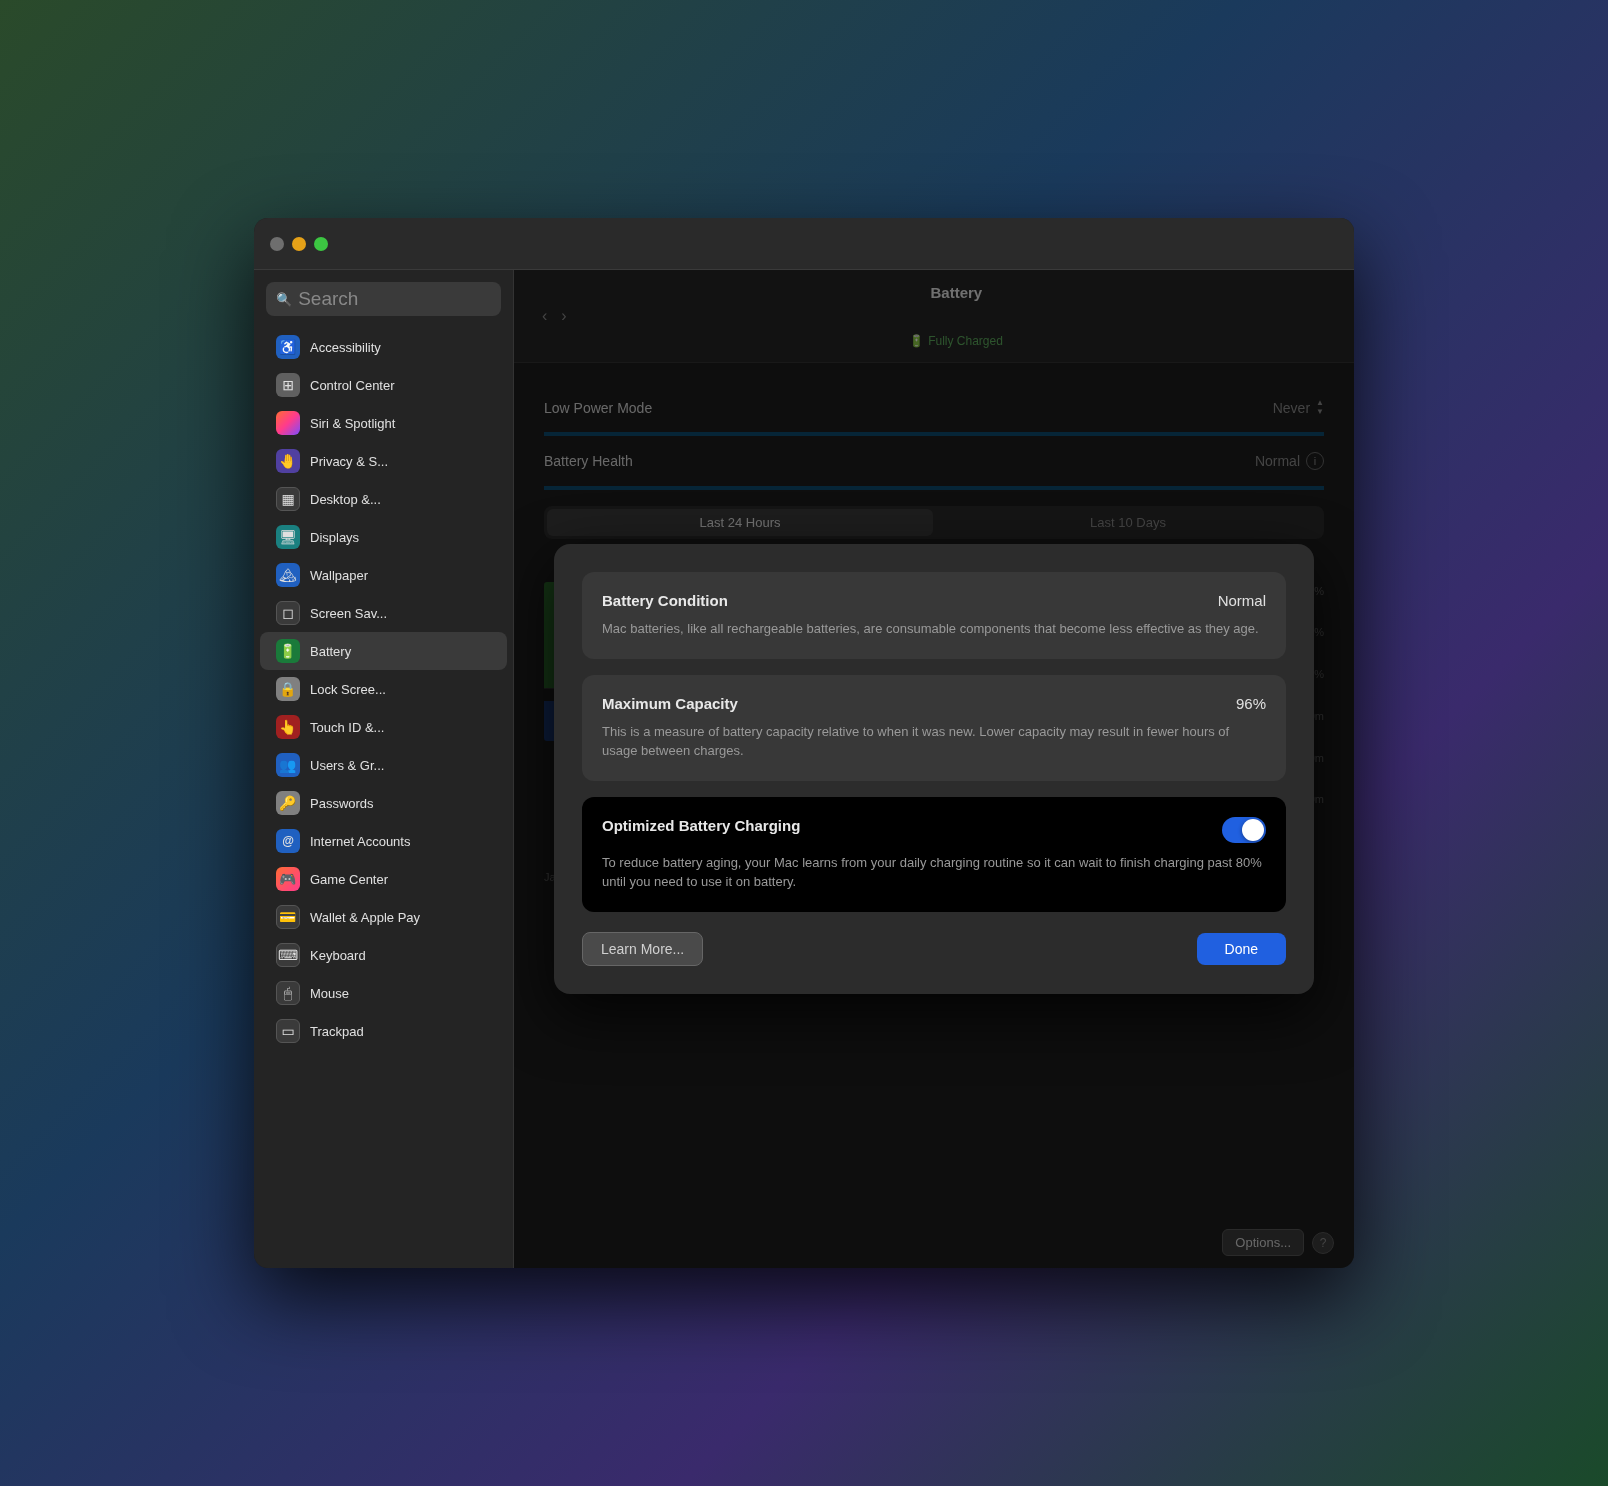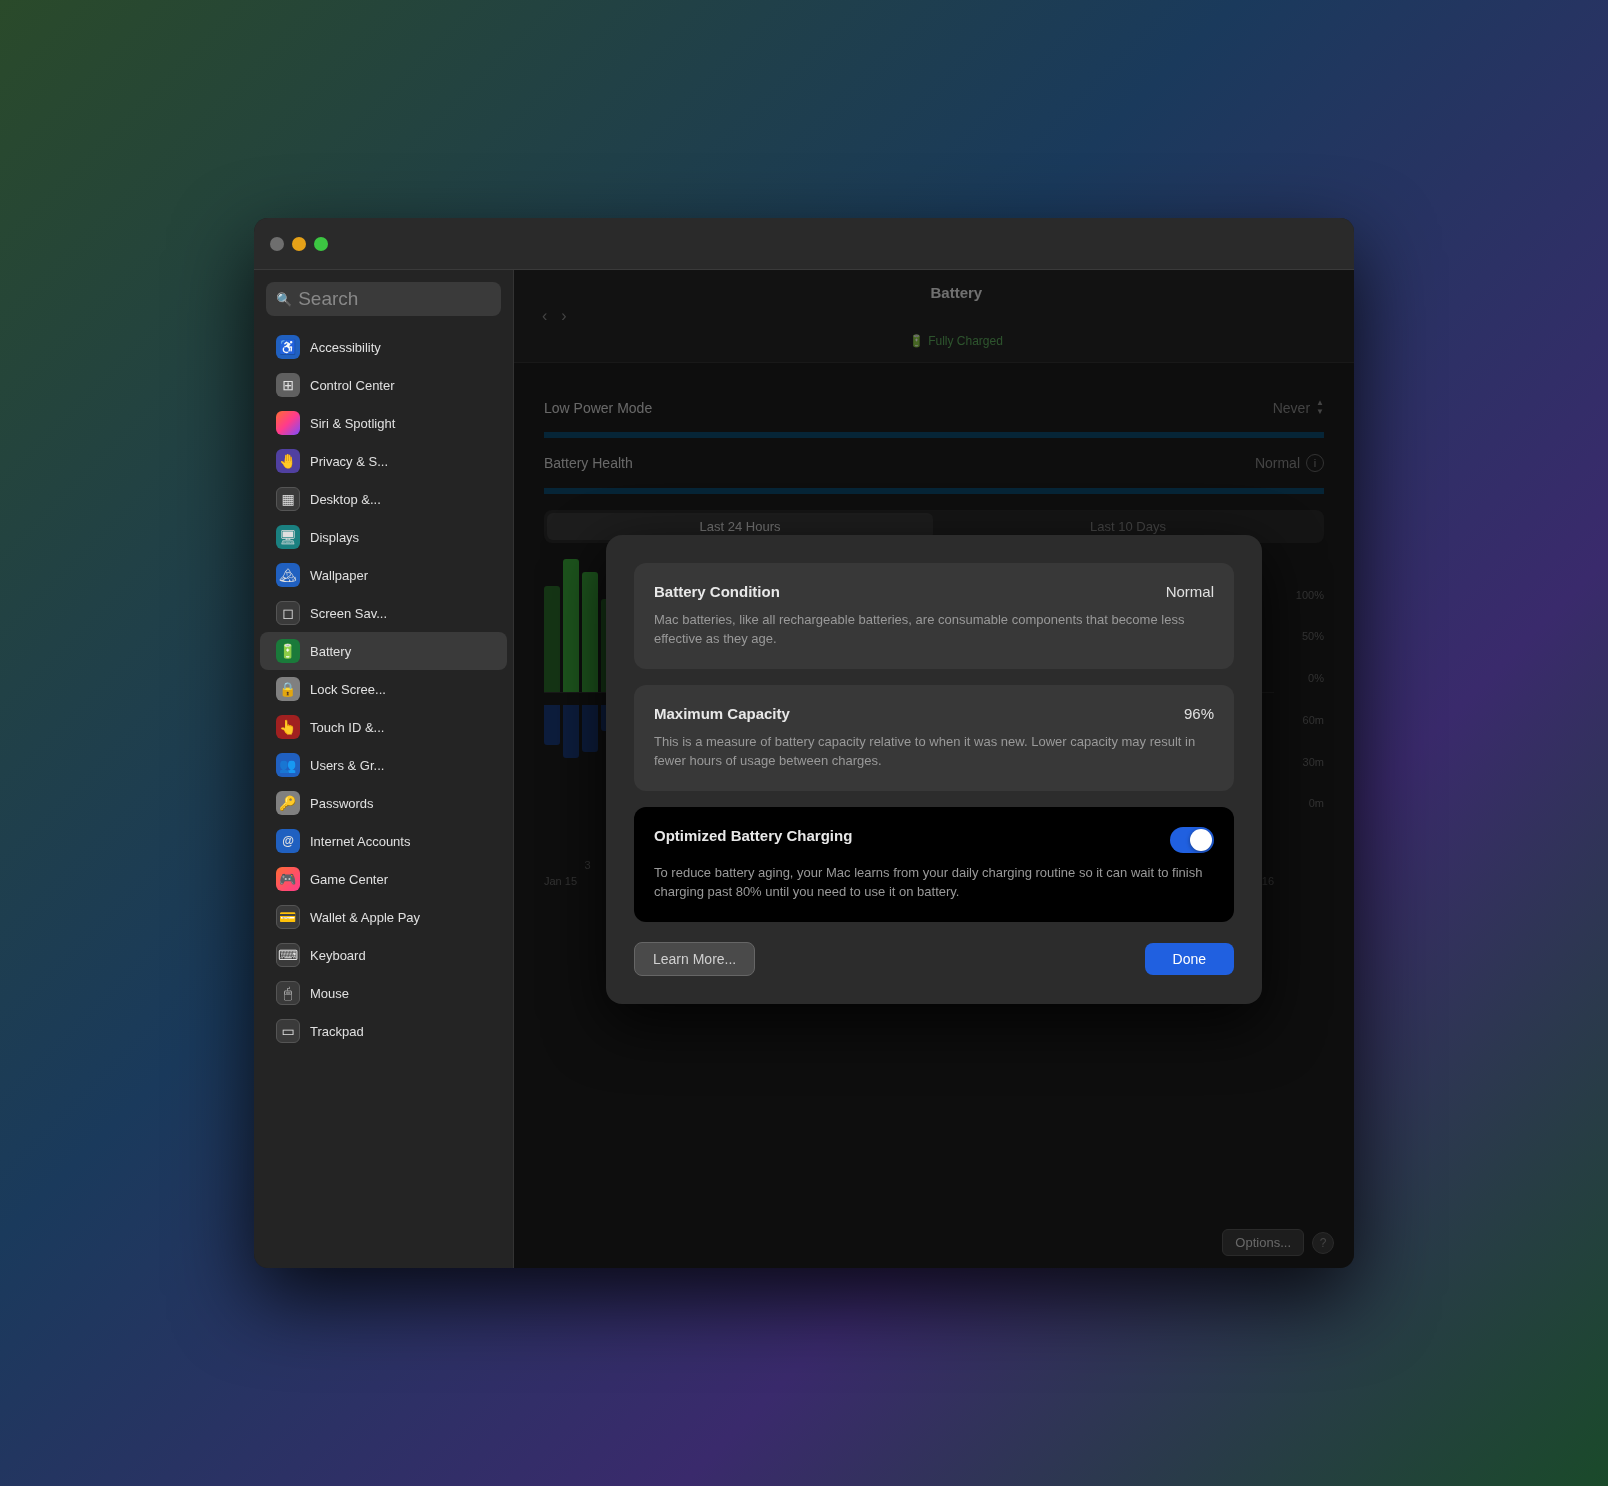--- a/index.html
+++ b/index.html
@@ -148,21 +148,21 @@
       flex: 1;
       padding: 20px 30px;
       overflow-y: auto;
     }
 
     .settings-row {
       display: flex;
       align-items: center;
       justify-content: space-between;
       padding: 16px 0;
-      border-bottom: 6px solid #0c4a6e;
+      border-bottom: 4px solid #0c4a6e;
     }
 
     .settings-label { color: #d0d0d0; font-size: 14px; }
 
     .settings-value {
       color: #888;
       font-size: 14px;
       display: flex;
       align-items: center;
       gap: 6px;
@@ -237,21 +237,21 @@
       position: absolute;
       top: 0; left: 0; right: 0; bottom: 0;
       background: rgba(0,0,0,0.5);
       display: flex;
       align-items: center;
       justify-content: center;
       z-index: 100;
     }
 
     .modal {
-      width: 656px;
+      width: 760px;
       background: #2c2c2c;
       border-radius: 16px;
       padding: 28px;
       box-shadow: 0 20px 60px rgba(0,0,0,0.8);
     }
 
     .modal-section {
       background: #383838;
       border-radius: 12px;
       padding: 20px;

